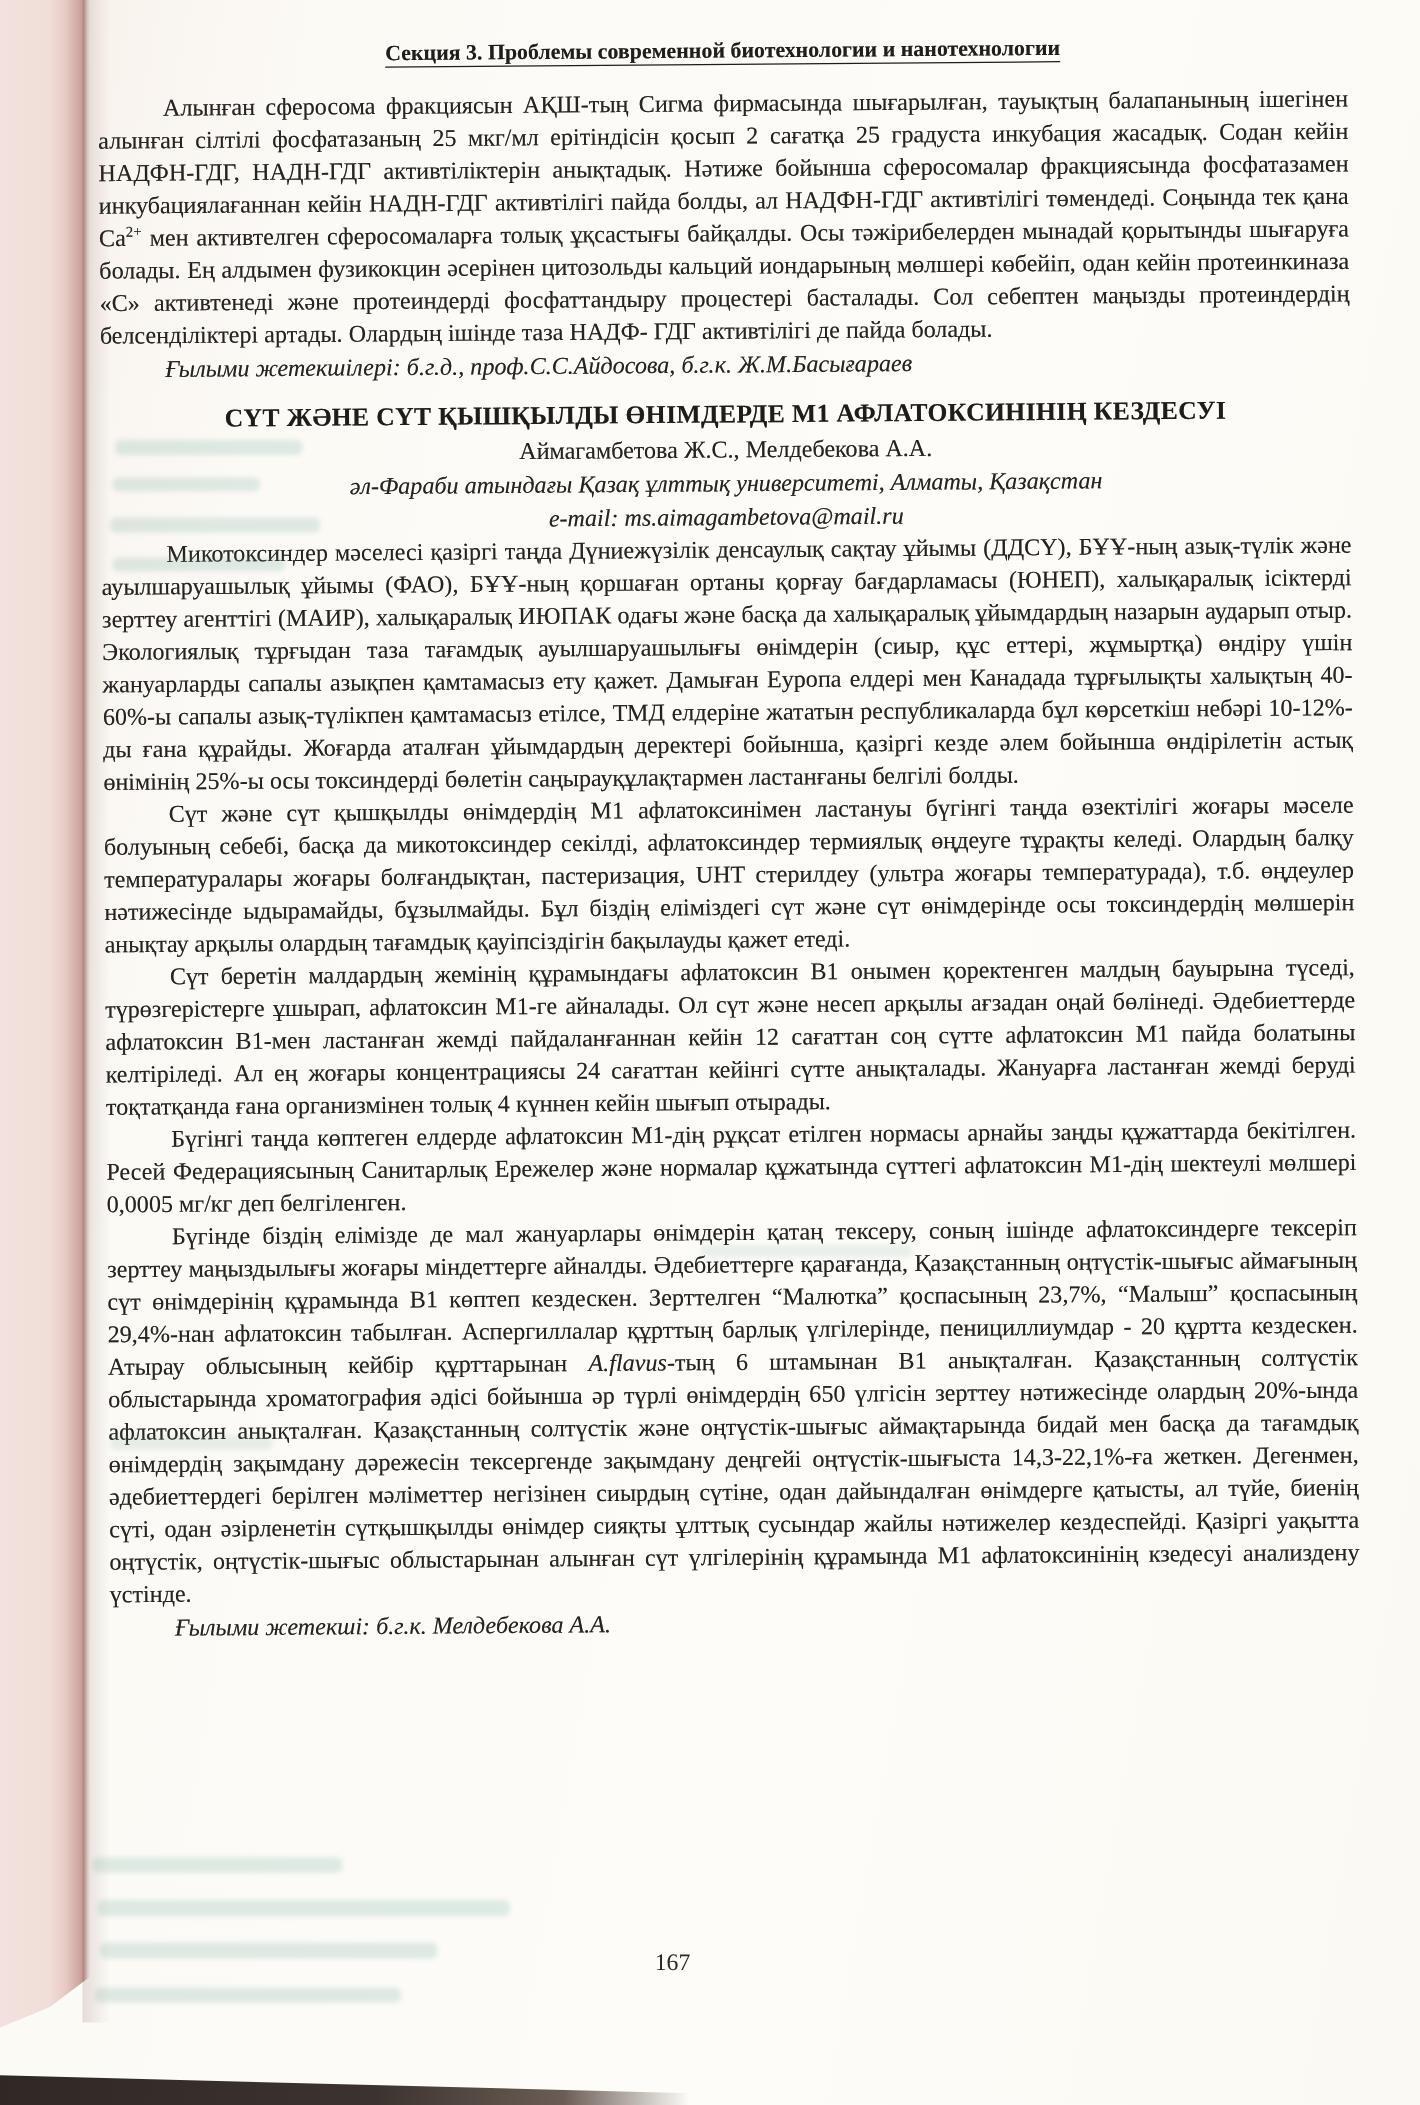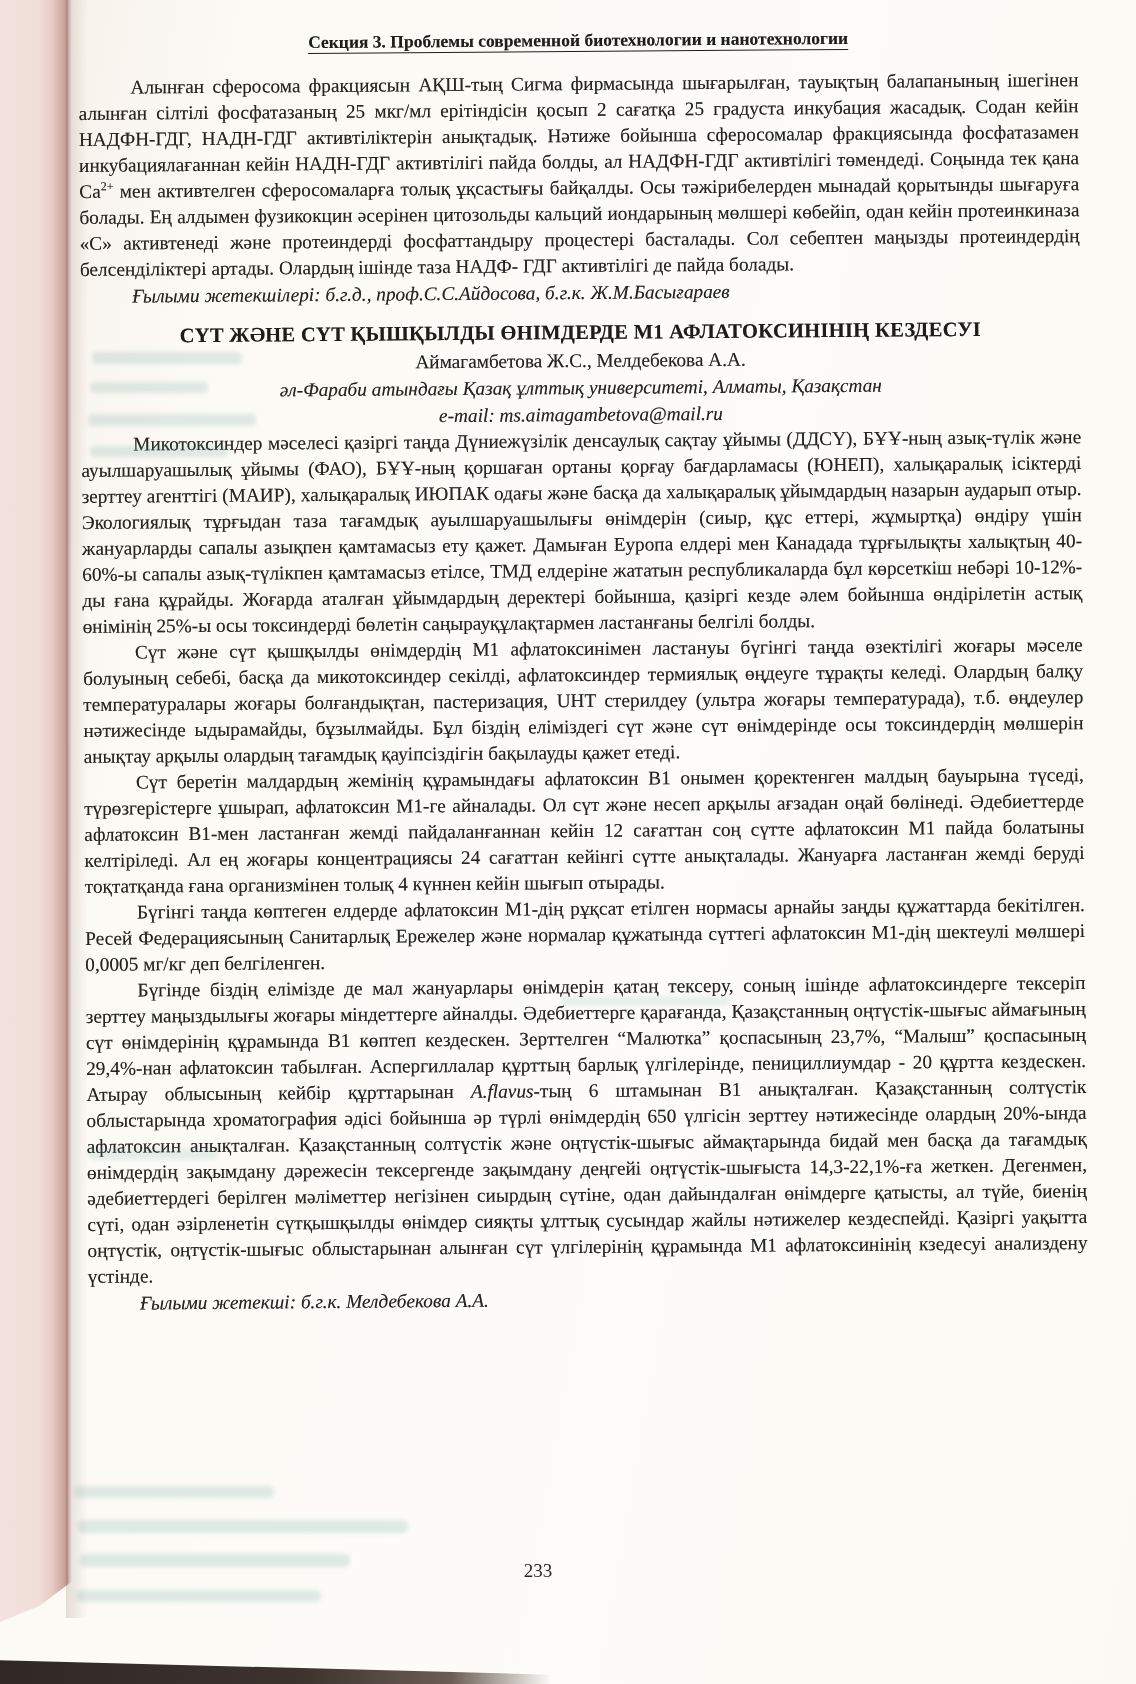--- a/index.html
+++ b/index.html
@@ -80,17 +80,17 @@
   <div class="ghost" style="left:90px;top:382px;width:118px;height:11px;"></div>
   <div class="ghost" style="left:88px;top:414px;width:168px;height:12px;"></div>
   <div class="ghost" style="left:90px;top:446px;width:138px;height:11px;"></div>
   <div class="ghost" style="left:560px;top:996px;width:170px;height:10px;background:rgba(98,165,150,0.13);"></div>
   <div class="ghost" style="left:88px;top:1148px;width:130px;height:12px;background:rgba(98,165,150,0.14);"></div>
   <div class="ghost" style="left:74px;top:1486px;width:200px;height:12px;"></div>
   <div class="ghost" style="left:78px;top:1520px;width:330px;height:13px;"></div>
   <div class="ghost" style="left:80px;top:1554px;width:270px;height:13px;"></div>
   <div class="ghost" style="left:76px;top:1590px;width:245px;height:12px;"></div>
 
-  <div class="page-number">233</div>
+  <div class="page-number">167</div>
 
   <div class="scan-bottom-edge"></div>
 
 </div>
 
 </body></html>

